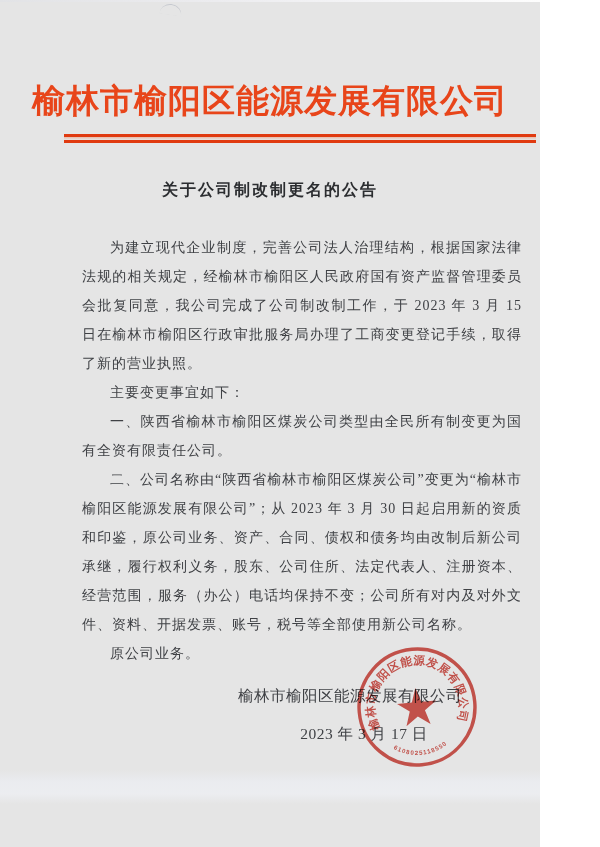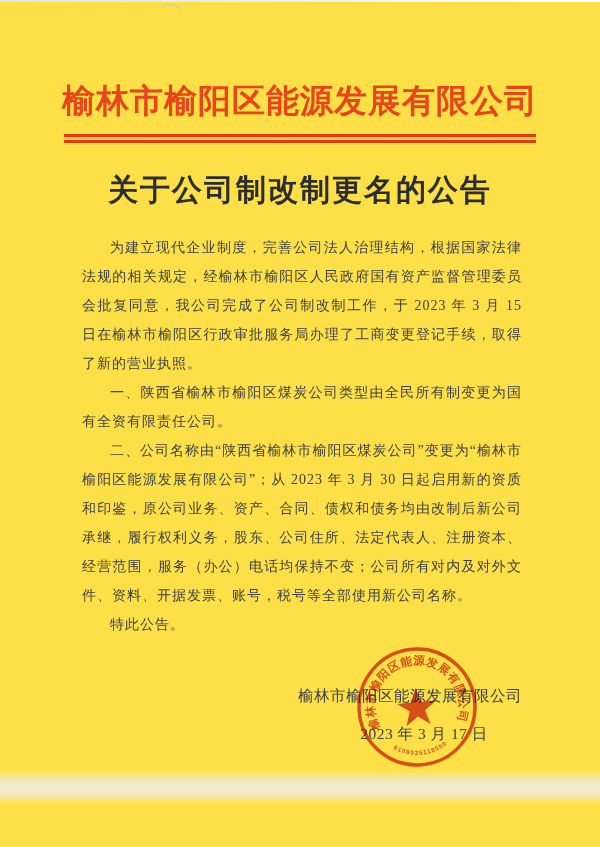--- a/index.html
+++ b/index.html
@@ -1,19 +1,19 @@
 <!DOCTYPE html>
 <html><head>
 <meta charset="utf-8">
 <style>
   html,body{margin:0;padding:0;}
   .page{
     position:relative;
-    width:600px;height:847px;
-    background:#fde047;
+    width:540px;height:847px;
+    background:#e5e5e5;
     overflow:hidden;
     font-family:"Liberation Serif","DejaVu Serif",serif;
   }
   .scan-top-edge{
     position:absolute;top:0;left:0;width:100%;height:2px;
     background:linear-gradient(90deg,#e2e3e6 0%,#ececef 40%,#f6f6f8 75%,#fdfdfd 100%);
   }
   .scan-mark{
     position:absolute;left:160px;top:4px;width:22px;height:10px;
     border-top:1.5px solid #b9bdc6;
@@ -42,21 +42,21 @@
     border-top:3px solid #e03a10;
     border-bottom:3px solid #e03a10;
     background:linear-gradient(180deg,rgba(240,110,60,.35),rgba(255,255,255,0));
     box-sizing:border-box;
   }
   .doc-title{
     position:absolute;top:177px;left:0;width:100%;
     text-align:center;
     font-family:"Liberation Sans","DejaVu Sans",sans-serif;
     font-weight:bold;
-    font-size:30px;
+    font-size:16px;
     line-height:26px;
     letter-spacing:2px;
     color:#2b2d30;
     margin:0;
   }
   .body-text{
     position:absolute;top:233px;left:82px;width:440px;
     font-size:14px;
     line-height:29px;
     letter-spacing:1px;
@@ -104,23 +104,24 @@
   <div class="scan-bottom-band"></div>
 
   <h1 class="letterhead">榆林市榆阳区能源发展有限公司</h1>
 
   <div class="letterhead-rule"></div>
 
   <h2 class="doc-title">关于公司制改制更名的公告</h2>
 
   <div class="body-text">
     <p>为建立现代企业制度，完善公司法人治理结构，根据国家法律法规的相关规定，经榆林市榆阳区人民政府国有资产监督管理委员会批复同意，我公司完成了公司制改制工作，于 2023 年 3 月 15 日在榆林市榆阳区行政审批服务局办理了工商变更登记手续，取得了新的营业执照。</p>
+    <p>主要变更事宜如下：</p>
     <p>一、陕西省榆林市榆阳区煤炭公司类型由全民所有制变更为国有全资有限责任公司。</p>
     <p>二、公司名称由“陕西省榆林市榆阳区煤炭公司”变更为“榆林市榆阳区能源发展有限公司”；从 2023 年 3 月 30 日起启用新的资质和印鉴，原公司业务、资产、合同、债权和债务均由改制后新公司承继，履行权利义务，股东、公司住所、法定代表人、注册资本、经营范围，服务（办公）电话均保持不变；公司所有对内及对外文件、资料、开据发票、账号，税号等全部使用新公司名称。</p>
-    <p>特此公告。</p>
+    <p>原公司业务。</p>
   </div>
 
   <div class="signature">
     <div class="sig-company">榆林市榆阳区能源发展有限公司</div>
     <div class="sig-date">2023 年 3 月 17 日</div>
   </div>
 
   <svg class="seal" viewBox="0 0 160 160">
     <defs>
       <path id="seal-top-arc" d="M 27.4 99.2 A 56 56 0 1 1 132.6 99.2" fill="none"></path>

